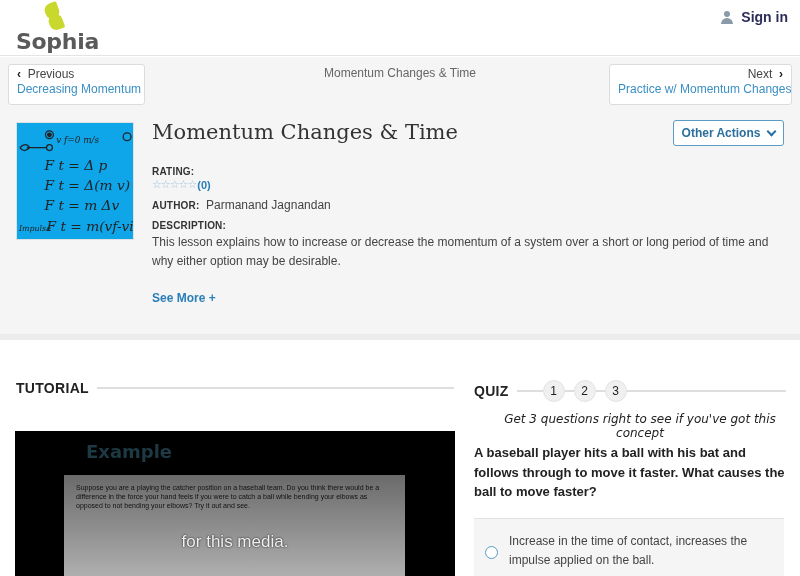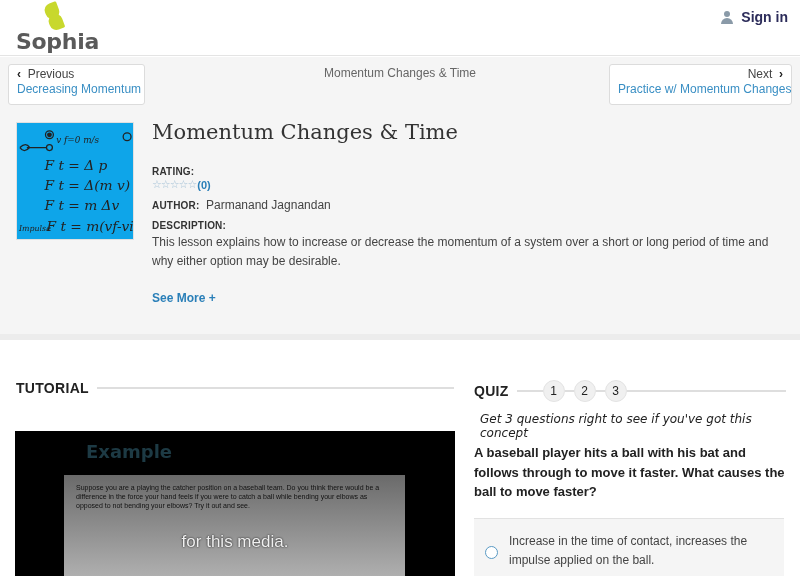--- a/index.html
+++ b/index.html
@@ -57,21 +57,21 @@
   .video .slide { position: absolute; left: 49px; top: 44px; width: 341px; height: 110px; background: linear-gradient(#6a6a6a, #b5b5b5); }
   .video .slide-text { position: absolute; left: 12px; top: 8px; width: 320px; font-size: 7px; line-height: 9px; color: #111; }
   .video .err { position: absolute; left: 0; top: 98px; width: 440px; text-align: center; font-size: 17px; color: #f0f0f0; line-height: 26px; text-shadow: 0 0 2px #000; }
 
   
   .quiz-head { left: 474px; top: 380px; width: 312px; }
   .quiz-head .line1 { width: 26px; height: 2px; background: #dedede; }
   .quiz-head .circ { width: 22px; height: 22px; border-radius: 50%; background: #f0f0f0; border: 1px solid #e3e3e3; font-size: 12px; color: #222; display: flex; align-items: center; justify-content: center; cursor: pointer; }
   .quiz-head .sep { width: 9px; height: 2px; background: #dedede; }
   .quiz-head .rest { flex: 1; height: 2px; background: #dedede; }
-  .quiz-tag { position: absolute; left: 480px; top: 412px; font-family: "DejaVu Sans", sans-serif; font-style: italic; font-size: 12px; color: #222; }
+  .quiz-tag { position: absolute; left: 480px; top: 412px; font-family: "DejaVu Sans", sans-serif; font-style: italic; font-size: 12px; color: #222; text-align: center; }
   .question { position: absolute; left: 474px; top: 443px; width: 316px; font-size: 13px; color: #222; font-weight: 600; line-height: 19.5px; }
   .answer { position: absolute; left: 474px; top: 518px; width: 310px; height: 58px; background: #f5f5f5; border-top: 1px solid #e2e2e2; cursor: pointer; }
   .answer .radio { position: absolute; left: 11px; top: 27px; width: 13px; height: 13px; border: 1.5px solid #5a9ac4; border-radius: 50%; background: #fff; }
   .answer .txt { position: absolute; left: 35px; top: 13px; width: 260px; font-size: 12px; line-height: 19px; color: #444; }
 </style>
 </head>
 <body>
 
 <div class="header">
   <div class="logo">
@@ -118,20 +118,24 @@
         <text x="28" y="68" font-size="14">F t = Δ(m v)</text>
         <text x="28" y="88" font-size="14">F t = m Δv</text>
         <text x="2" y="110" font-size="8">Impulse</text>
         <text x="30" y="110" font-size="14">F t = m(vf-vi</text>
       </g>
     </svg>
   </div>
 
   <div class="title">Momentum Changes &amp; Time</div>
 
+  <div class="other-actions">
+    <span>Other Actions</span>
+    <span class="chev-d"></span>
+  </div>
 
   <div class="meta-label" style="top:109px;">RATING:</div>
   <div class="rating-row">
     <span class="stars">☆☆☆☆☆</span>
     <span class="rating-count">(0)</span>
   </div>
 
   <div class="meta-label" style="top:143px;">AUTHOR:</div>
   <div class="author-val">Parmanand Jagnandan</div>
 

